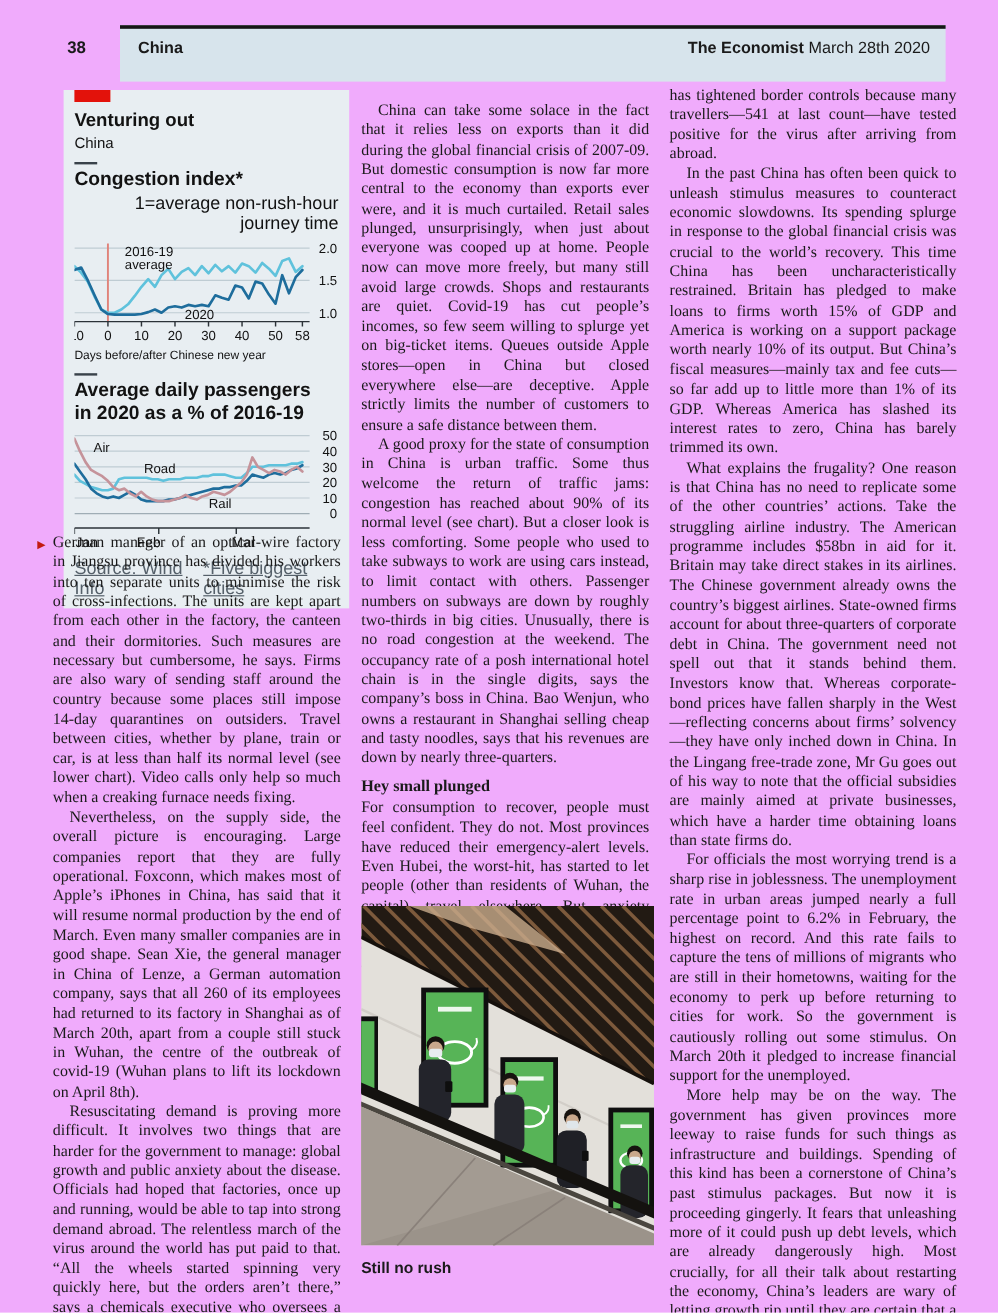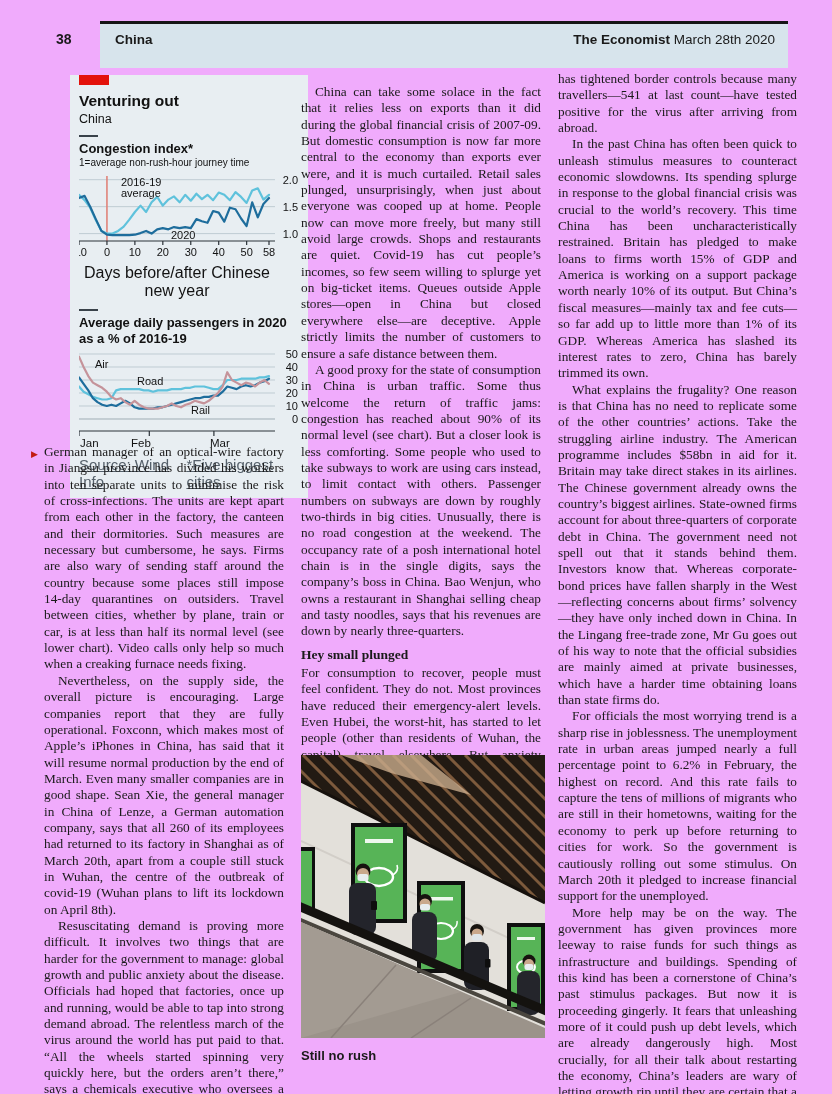--- a/index.html
+++ b/index.html
@@ -11,29 +11,29 @@
   .folio { position:absolute; left:56px; top:31px; font-family:"Liberation Sans",sans-serif;
            font-weight:bold; font-size:14px; }
   .header-band { position:absolute; left:100px; top:21px; width:688px; height:47px;
                  border-top:3px solid #161616; background:#d7e4ec;
                  display:flex; justify-content:space-between; align-items:flex-start;
                  padding:8px 13px 0 15px; font-family:"Liberation Sans",sans-serif; font-size:13.5px; }
   .section { font-weight:bold; }
   .issue .mh { font-weight:bold; }
 
   
-  .panel { position:absolute; left:70px; top:75px; width:238px; background:#e8eef2;
+  .panel { position:absolute; left:53px; top:75px; width:238px; background:#e8eef2;
            padding:0 9px 8px 9px; font-family:"Liberation Sans",sans-serif; color:#121212; }
   .tab { width:30px; height:10px; background:#e3120b; }
   .panel-title { font-size:15.5px; font-weight:bold; margin-top:7px; }
   .panel-sub { font-size:12.5px; margin-top:2px; }
   .mini-rule { width:19px; height:2px; background:#39424a; margin:9px 0 4px 0; }
-  .chart-head { font-size:13px; font-weight:bold; line-height:1.18; }
-  .chart-subhead { font-size:10px; margin:1px 0 2px 0; }
-  .axis-caption { font-size:16px; width:196px; text-align:center; margin-top:1px; }
+  .chart-head { font-size:16px; font-weight:bold; line-height:1.18; }
+  .chart-subhead { font-size:15px; margin:1px 0 2px 0;text-align:right; }
+  .axis-caption { font-size:10px; width:196px; text-align:left; margin-top:1px; }
   .source-row { display:flex; justify-content:space-between; font-size:15px; color:#55606a; margin-top:5px;text-decoration:underline; }
   svg text { font-family:"Liberation Sans",sans-serif; }
   svg.chart { display:block; margin-top:3px; }
 
   
   .textcol { position:absolute; width:240px; font-size:13.3px; line-height:16.35px;
              text-align:justify; hyphens:auto; -webkit-hyphens:auto; }
   #col1 { left:44px; top:444px; }
   #col2 { left:301px; top:84px; }
   #col3 { left:558px; top:71px; width:239px; }

